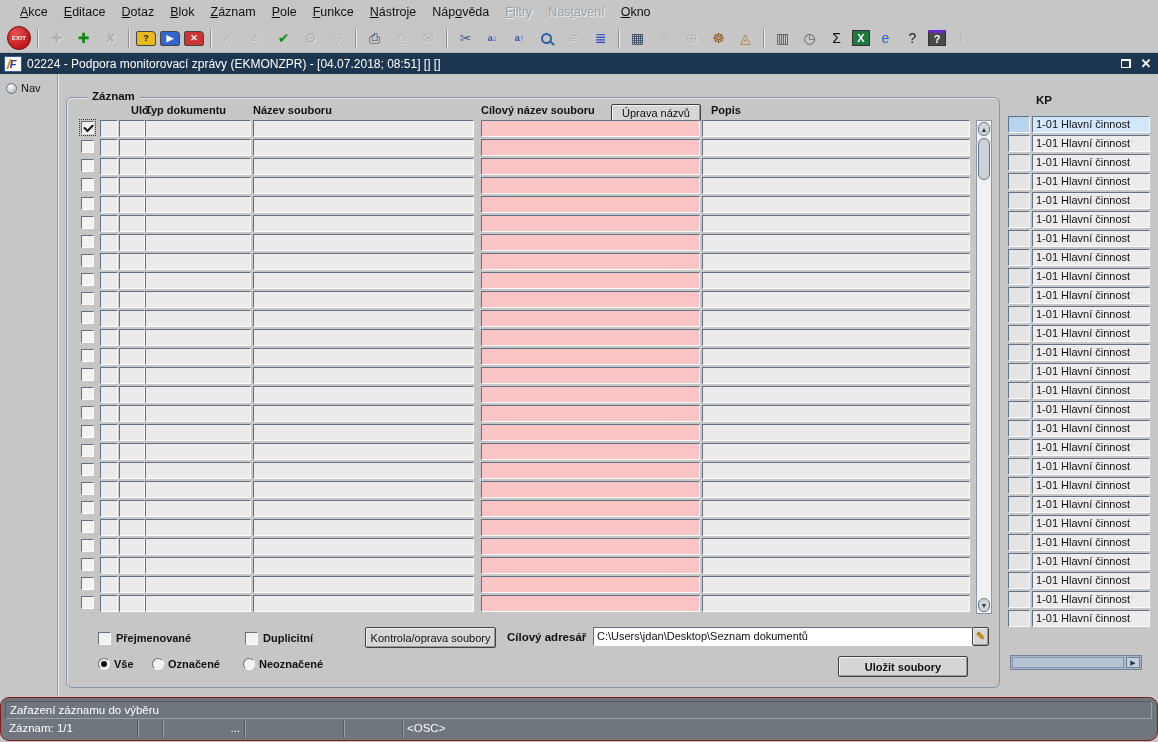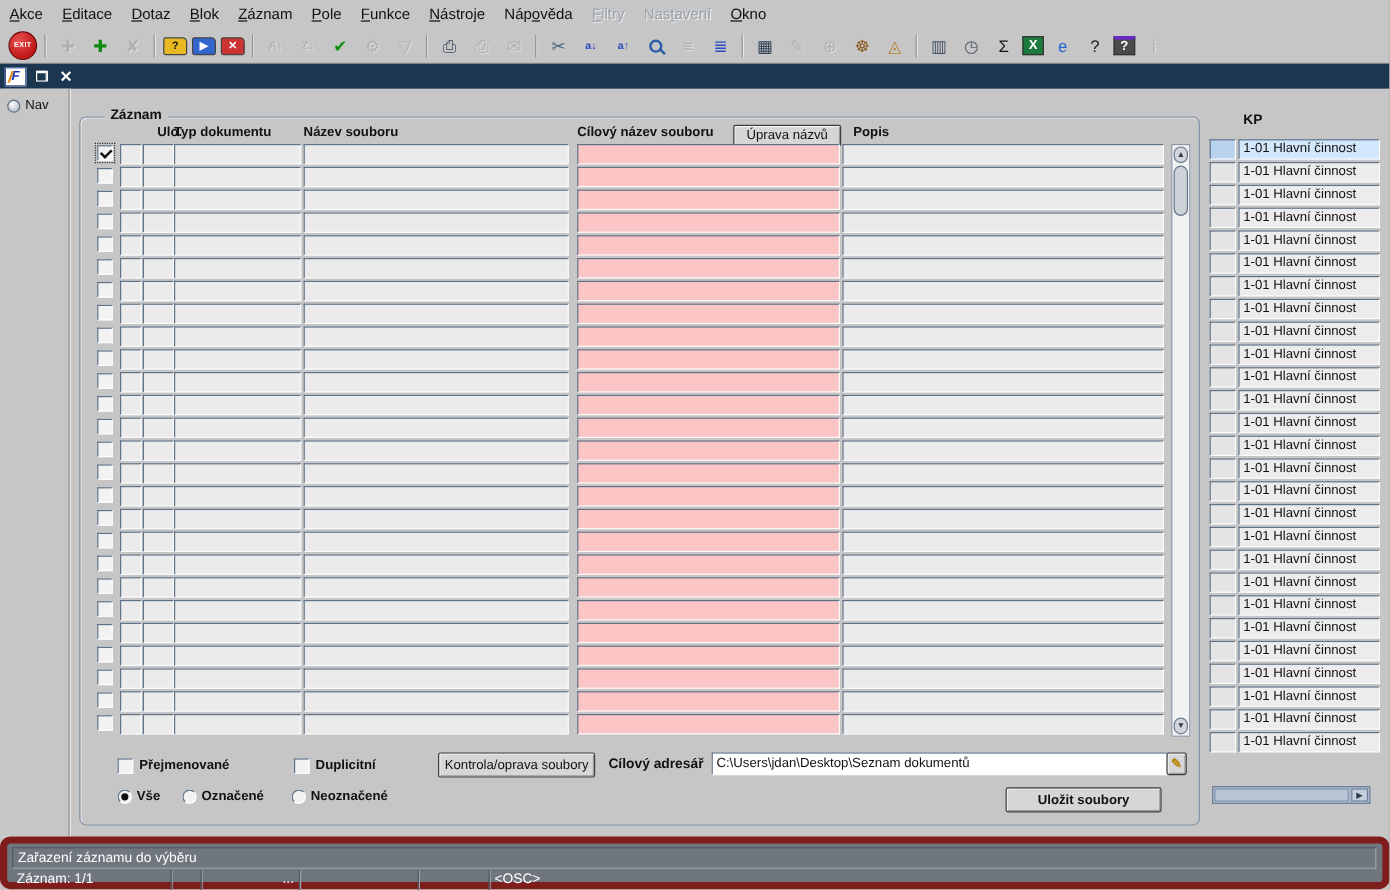--- a/index.html
+++ b/index.html
@@ -1,20 +1,20 @@
 <!DOCTYPE html>
 <html><head>
 <meta charset="utf-8">
 <style>
   html,body{margin:0;padding:0;}
   body{font-family:"Liberation Sans",sans-serif;background:#9a9a9a;}
   #app{position:relative;width:1158px;height:742px;background:#c6c6c6;overflow:hidden;font-size:11px;color:#111;}
 
   
-  #menubar{position:absolute;left:0;top:0;width:100%;height:24px;background:#c6c6c6;display:flex;align-items:center;padding-left:0;box-sizing:border-box;}
+  #menubar{position:absolute;left:0;top:0;width:100%;height:24px;background:#c6c6c6;display:flex;align-items:center;padding-left:12px;box-sizing:border-box;}
   .menu-item{font-size:12.5px;color:#111;padding:2px 8px;cursor:default;white-space:nowrap;}
   .menu-item .mn{text-decoration:underline;}
   .menu-item.disabled{color:#9aa1a9;text-shadow:1px 1px 0 #eceff1;}
 
   
   #toolbar{position:absolute;left:0;top:24px;width:100%;height:29px;background:#c6c6c6;display:flex;align-items:center;padding-left:5px;box-sizing:border-box;border-bottom:1px solid #b2b2b2;}
   .tbtn{display:inline-flex;align-items:center;justify-content:center;width:23px;height:22px;margin:0 2px;font-size:14px;line-height:1;cursor:default;flex:none;}
   .tbtn.disabled{color:#99a1a9 !important;filter:grayscale(1) opacity(.55);text-shadow:1px 1px 0 #eee;}
   .tbtn.text{font-size:9px;font-weight:bold;}
   .tbtn.exit{width:24px;height:24px;border-radius:50%;background:radial-gradient(circle at 35% 30%,#e85050,#c01818 70%);border:1px solid #6d0909;color:#fff;font-size:6px;font-weight:bold;letter-spacing:.3px;box-sizing:border-box;}
@@ -73,21 +73,21 @@
   #kp-title{position:absolute;left:28px;top:2px;font-weight:bold;font-size:11.5px;}
   .kp-ind{position:absolute;left:0;width:20px;height:15px;background:#e4e4e4;border-top:1px solid #5f7287;border-left:1px solid #5f7287;border-bottom:1px solid #fbfbfb;border-right:1px solid #fbfbfb;}
   .kp-ind.sel{background:#b9d3ef;}
   .kp-field{position:absolute;left:24px;width:113px;height:15px;background:#ececec;border-top:1px solid #5f7287;border-left:1px solid #5f7287;border-bottom:1px solid #fbfbfb;border-right:1px solid #fbfbfb;font-size:11px;line-height:15px;padding-left:3px;white-space:nowrap;overflow:hidden;}
   .kp-field.sel{background:#d2e6fc;}
   #kp-hscroll{position:absolute;left:2px;top:563px;width:132px;height:15px;background:#a9b7c9;border:1px solid #70809a;box-sizing:border-box;}
   #kp-hthumb{position:absolute;left:1px;top:1px;width:112px;height:11px;background:#b8c4d4;border:1px solid #8494ae;box-sizing:border-box;}
   #kp-harrow{position:absolute;right:1px;top:1px;width:14px;height:11px;background:#c6cfdc;border:1px solid #70809a;font-size:7px;display:flex;align-items:center;justify-content:center;color:#2a3a4c;box-sizing:border-box;}
 
   
-  #statusbar{position:absolute;left:0;top:697px;width:1158px;height:44px;background:#70767e;border:6px solid #7f1d1d;border-radius:9px;box-sizing:border-box;color:#fff;}
+  #statusbar{position:absolute;left:0;top:697px;width:1158px;height:44px;background:#70767e;border:1px solid #7f1d1d;border-radius:9px;box-sizing:border-box;color:#fff;}
   #status-msg{position:absolute;left:4px;right:5px;top:3px;height:16px;border:1px solid #545a61;border-bottom-color:#9aa0a8;border-right-color:#9aa0a8;padding:0 4px;line-height:16px;font-size:11.5px;white-space:nowrap;}
   #status-cells{position:absolute;left:4px;right:5px;top:22px;height:17px;display:flex;}
   .scell{height:100%;border-right:1px solid #545a61;box-shadow:1px 0 0 #9aa0a8;line-height:17px;font-size:11.5px;padding:0 4px;box-sizing:border-box;white-space:nowrap;}
   .scell.right{text-align:right;}
   .scell.last{border-right:none;box-shadow:none;flex:1;}
 </style>
 </head>
 <body>
 
 <div id="app">
@@ -163,20 +163,21 @@
         <span class="ig" style="color: rgb(255, 255, 255);">?</span>
       </span>
       <span class="tbtn glyph disabled">i</span>
     </div>
 
   <div id="titlebar">
     <span id="win-icon">
         <span class="slash"></span>
         <span>F</span>
       </span>
+    <span id="win-title">02224 - Podpora monitorovací zprávy (EKMONZPR) - [04.07.2018; 08:51]  [] []</span>
     <span class="win-ctrl" id="btn-restore">
         <span class="restore-sq">
           <span class="sq1"></span>
           <span class="sq2"></span>
         </span>
       </span>
     <span class="win-ctrl" id="btn-close">✕</span>
   </div>
 
   <div id="content">

